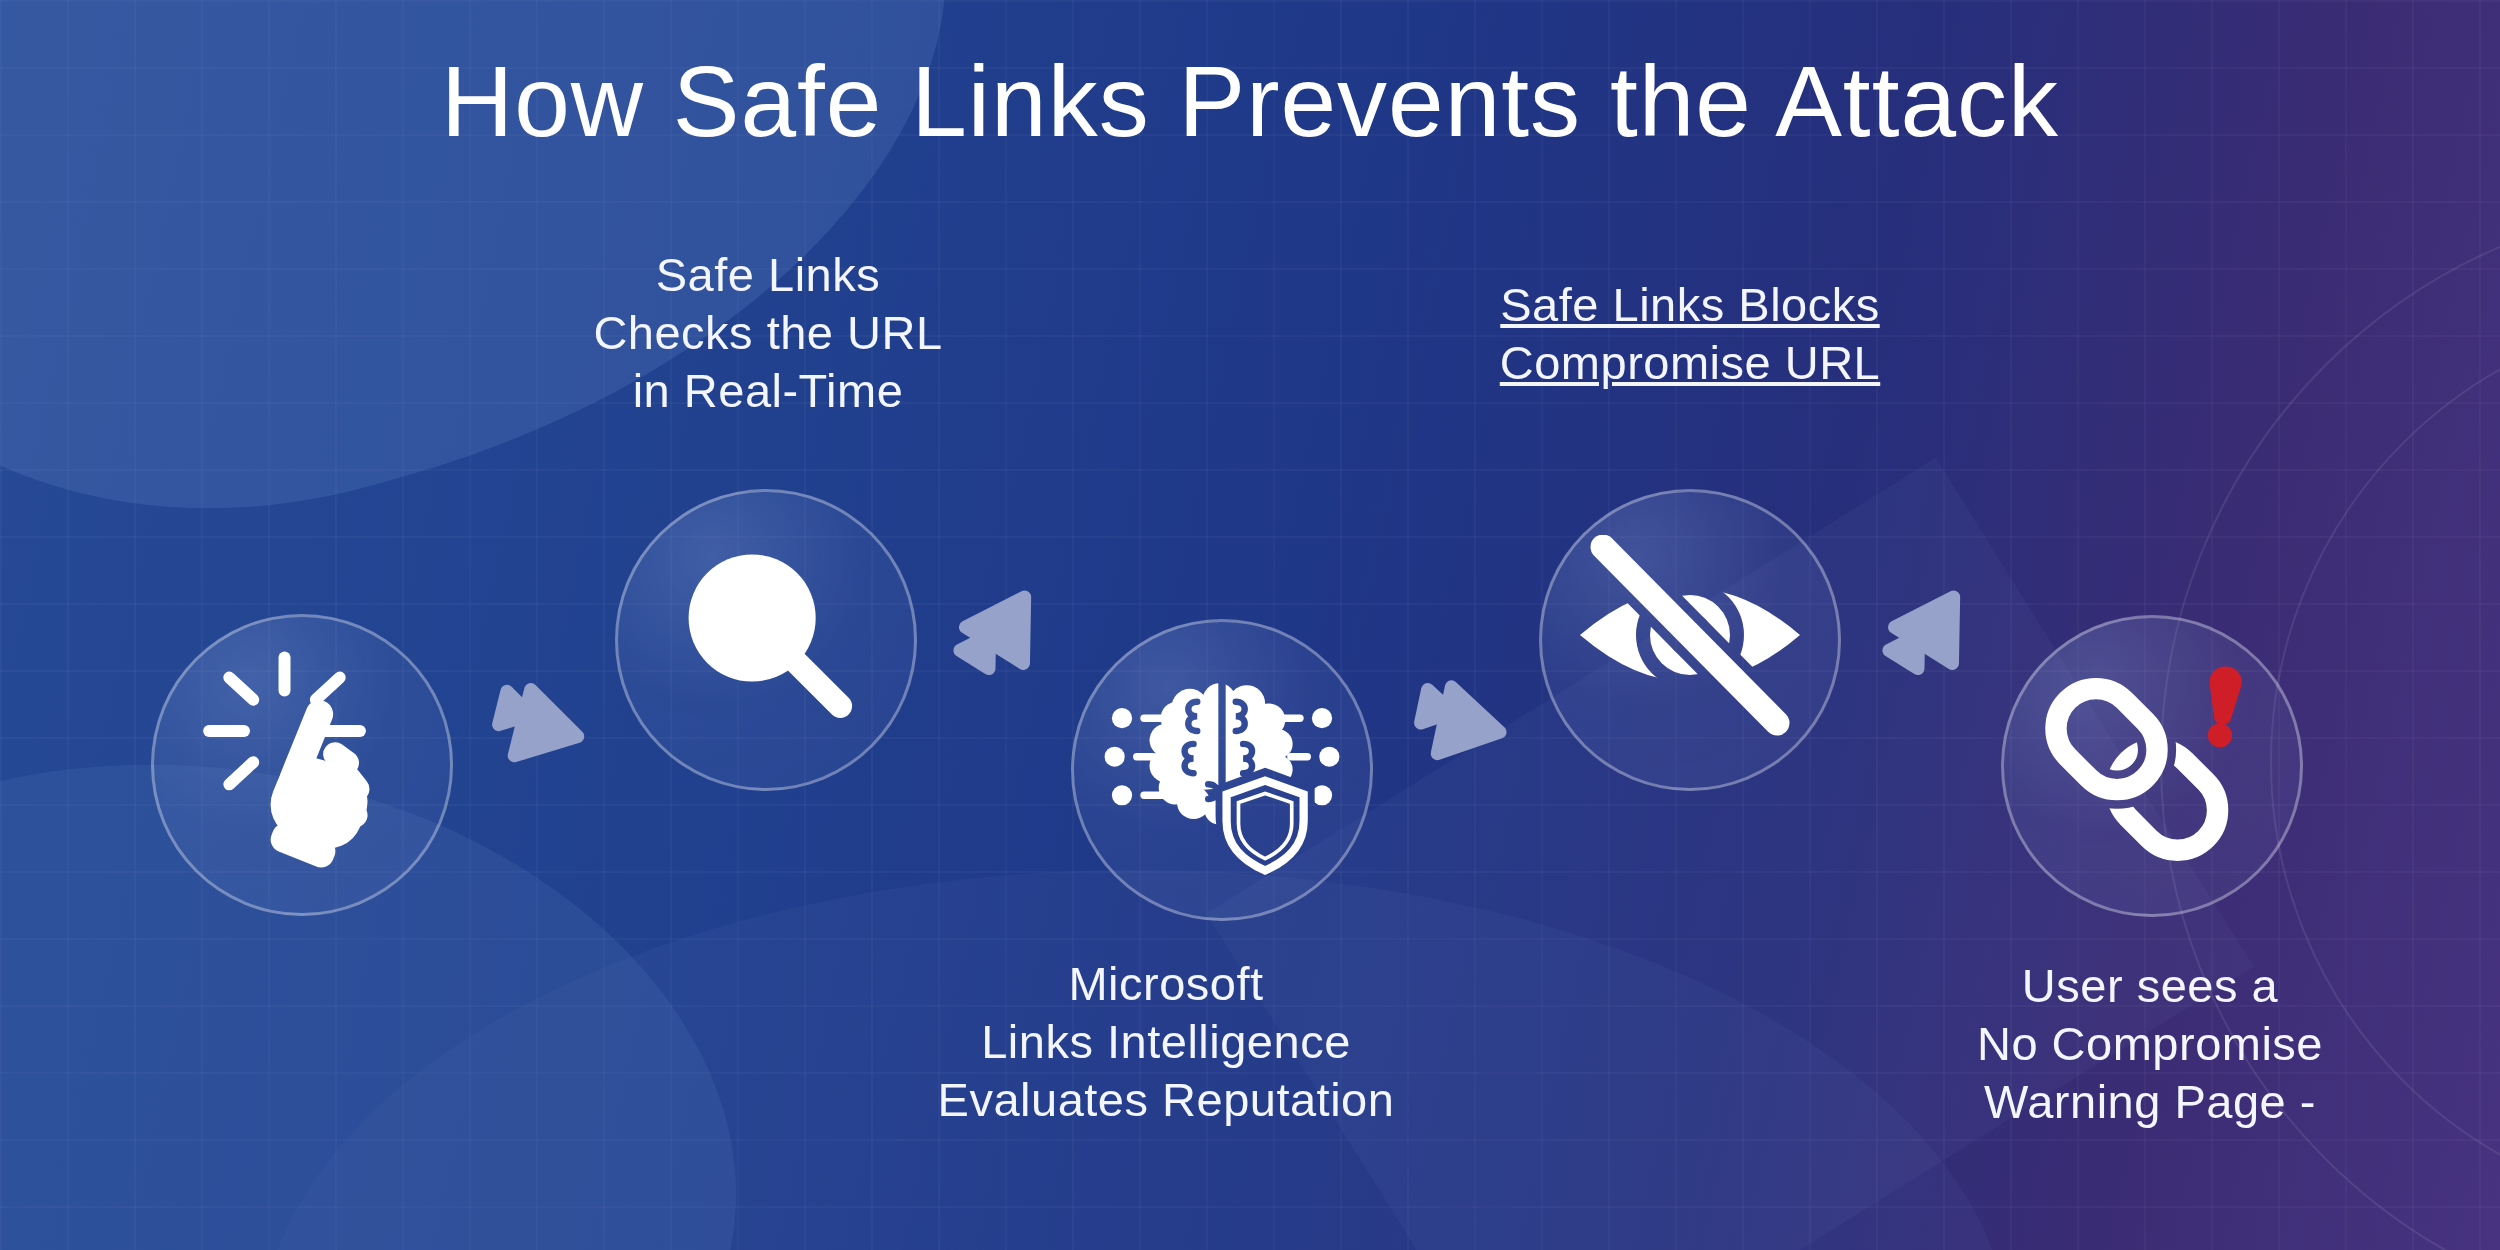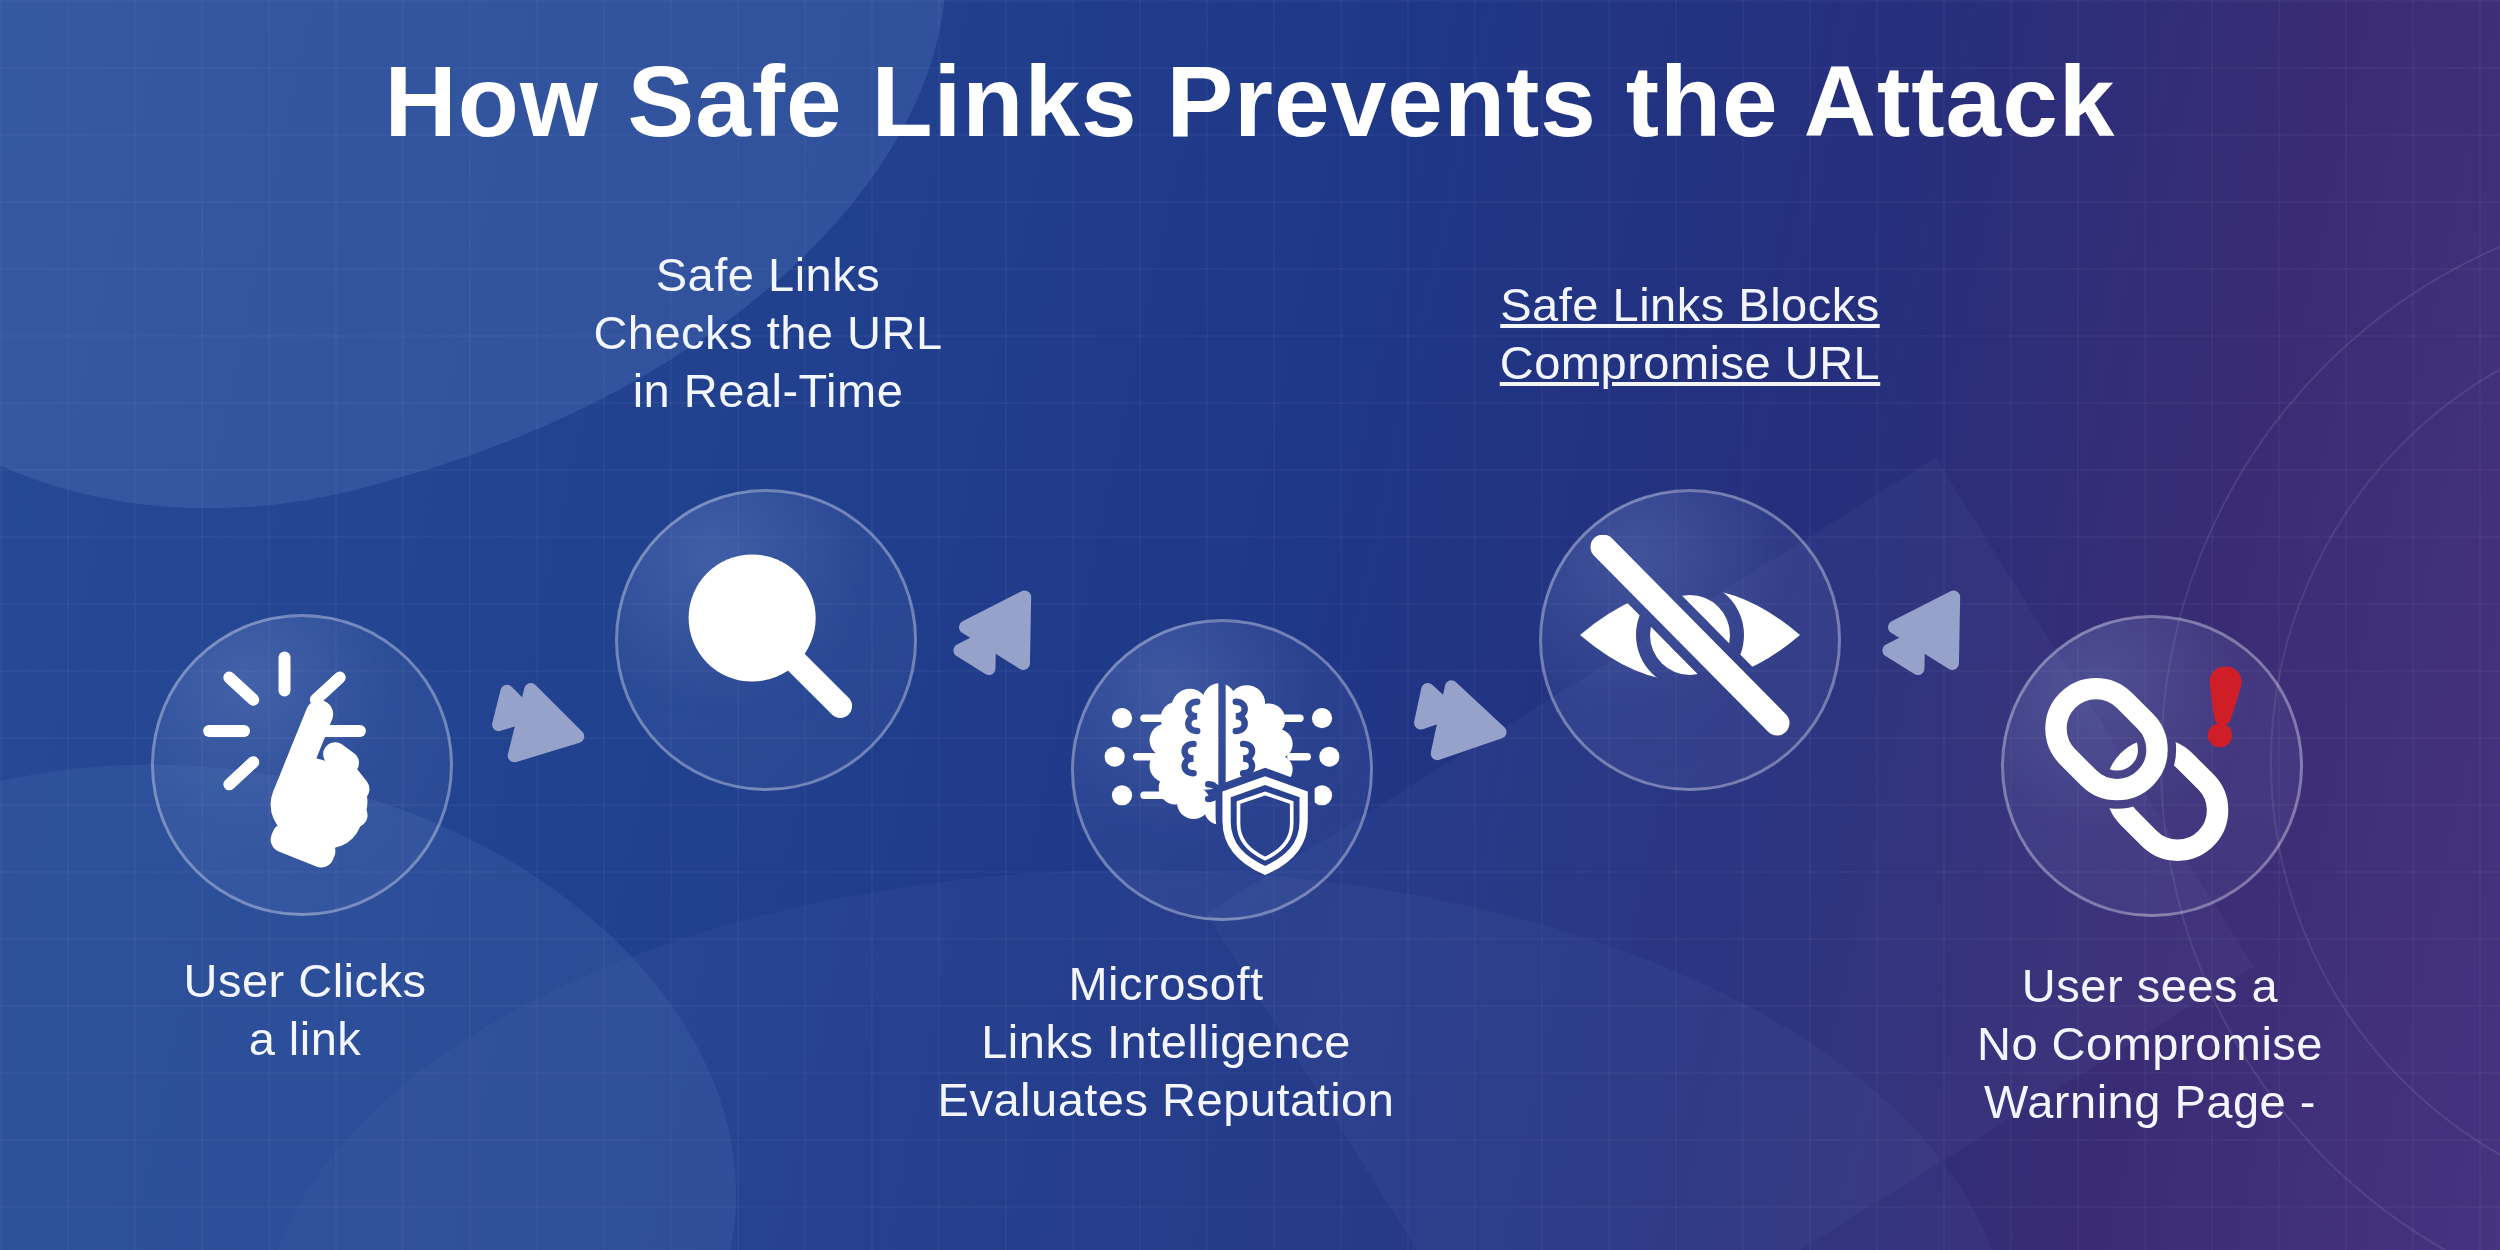--- a/index.html
+++ b/index.html
@@ -26,21 +26,21 @@
   .swath{left:260px;top:870px;width:1750px;height:950px;border-radius:50%;
     background:rgba(96,124,192,0.09);}
   .wedge{left:1300px;top:640px;width:860px;height:600px;
     background:rgba(160,176,226,0.05);transform:rotate(-32deg);}
   .ring{position:absolute;border-radius:50%;border:2px solid rgba(255,255,255,0.09);}
   .ring1{left:2270px;top:310px;width:900px;height:900px;}
   .ring2{left:2160px;top:200px;width:1120px;height:1120px;}
 
   .title{
     position:absolute;top:44px;left:0;width:100%;text-align:center;
-    color:#ffffff;font-size:100px;font-weight:bold;letter-spacing:1px;
+    color:#ffffff;font-size:100px;font-weight:normal;letter-spacing:1px;
   }
   .node{
     position:absolute;width:302px;height:302px;border-radius:50%;
     border:3px solid rgba(255,255,255,0.33);
     background:radial-gradient(circle at 32% 22%,
       rgba(154,178,232,0.26) 0%, rgba(140,160,220,0.10) 48%, rgba(140,160,220,0.08) 100%);
     display:flex;align-items:center;justify-content:center;
     box-sizing:border-box;
   }
   .label{
@@ -82,24 +82,20 @@
       </g>
       <g class="white-fill" transform="rotate(22 120 160)">
         <rect x="84" y="56" width="30" height="106" rx="15"></rect>
         <rect x="118" y="94" width="42" height="26" rx="13" transform="rotate(14 139 107)"></rect>
         <rect x="140" y="114" width="42" height="26" rx="13" transform="rotate(30 161 127)"></rect>
         <rect x="152" y="140" width="40" height="26" rx="13" transform="rotate(48 172 153)"></rect>
         <rect x="84" y="116" width="102" height="90" rx="38"></rect>
         <rect x="100" y="194" width="72" height="32" rx="14"></rect>
       </g>
     </svg>
-  </div>
-  <div class="label" style="left:305px;top:952px;">
-    <span>User Clicks</span>
-    <span>a link</span>
   </div>
 
   <svg class="arrow" style="left:488px;top:683px;transform:rotate(14deg);" viewBox="0 0 110 92">
     <path class="arrow-shape" d="M12 18 L12 54 L42 36 Z"></path>
     <path class="arrow-shape" d="M36 10 L36 82 L96 46 Z"></path>
   </svg>
 
   <div class="node" style="left:615px;top:489px;">
     <svg width="205" height="205" viewBox="0 0 200 200">
       <circle class="white-fill" cx="86" cy="78" r="62"></circle>

